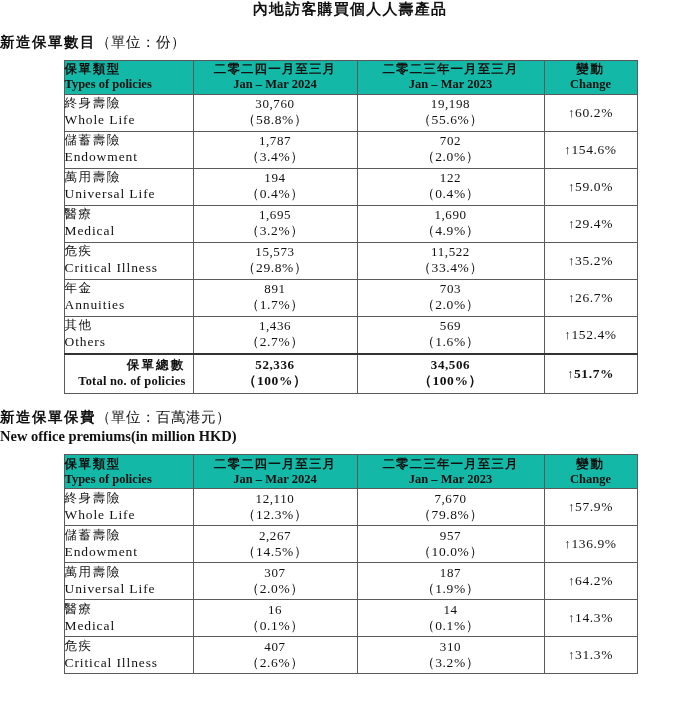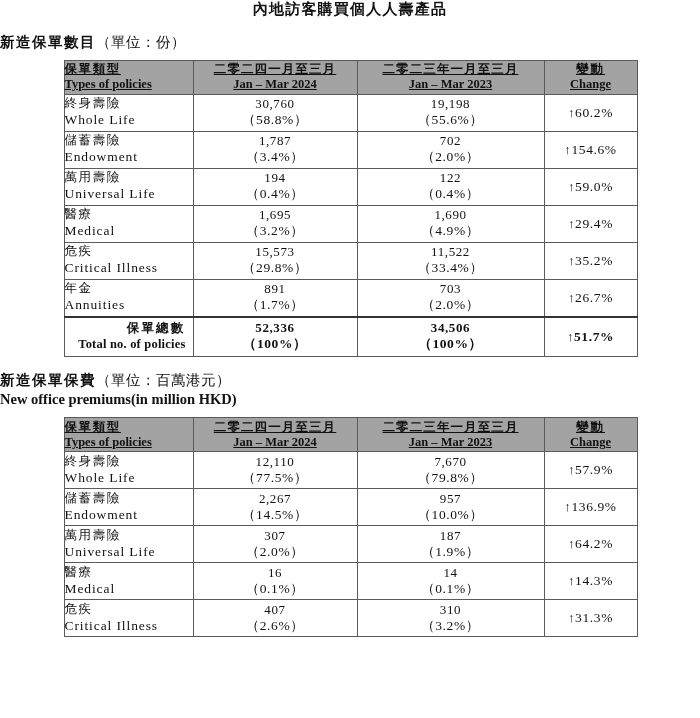--- a/index.html
+++ b/index.html
@@ -81,24 +81,23 @@
   table.stat col.c-cur   { width: 164px; }
   table.stat col.c-prev  { width: 187px; }
   table.stat col.c-chg   { width: 93px; }
 
   table.stat th, table.stat td {
     border: 1px solid #5a5a5a;
     padding: 0;
     vertical-align: middle;
   }
   thead th {
-    background: #a3a3a3;
+    background: #14b8a6;
     height: 33px;
     padding: 2px 0 3px 0;
-    text-decoration: underline;
   }
   .hd-zh {
     font-weight: bold;
     font-size: 12.5px;
     letter-spacing: 1.1px;
     line-height: 1.22;
     display: block;
   }
   .hd-en {
     font-weight: bold;
@@ -308,20 +307,35 @@
           <td class="c-num">
             <span class="nm-val">891</span>
             <span class="nm-pct">（1.7%）</span>
           </td>
           <td class="c-num">
             <span class="nm-val">703</span>
             <span class="nm-pct">（2.0%）</span>
           </td>
           <td class="c-change"><span class="arrow">↑</span><span>26.7%</span></td>
         </tr>
+        <tr>
+          <td class="c-label">
+            <span class="lb-zh">其他</span>
+            <span class="lb-en">Others</span>
+          </td>
+          <td class="c-num">
+            <span class="nm-val">1,436</span>
+            <span class="nm-pct">（2.7%）</span>
+          </td>
+          <td class="c-num">
+            <span class="nm-val">569</span>
+            <span class="nm-pct">（1.6%）</span>
+          </td>
+          <td class="c-change"><span class="arrow">↑</span><span>152.4%</span></td>
+        </tr>
         <tr class="total-row">
           <td class="c-label">
             <span class="lb-zh">保單總數</span>
             <span class="lb-en">Total no. of policies</span>
           </td>
           <td class="c-num">
             <span class="nm-val">52,336</span>
             <span class="nm-pct">（100%）</span>
           </td>
           <td class="c-num">
@@ -368,21 +382,21 @@
         </tr>
       </thead>
       <tbody>
         <tr>
           <td class="c-label">
             <span class="lb-zh">終身壽險</span>
             <span class="lb-en">Whole Life</span>
           </td>
           <td class="c-num">
             <span class="nm-val">12,110</span>
-            <span class="nm-pct">（77.5%）</span>
+            <span class="nm-pct">（12.3%）</span>
           </td>
           <td class="c-num">
             <span class="nm-val">7,670</span>
             <span class="nm-pct">（79.8%）</span>
           </td>
           <td class="c-change"><span class="arrow">↑</span><span>57.9%</span></td>
         </tr>
         <tr>
           <td class="c-label">
             <span class="lb-zh">儲蓄壽險</span>

